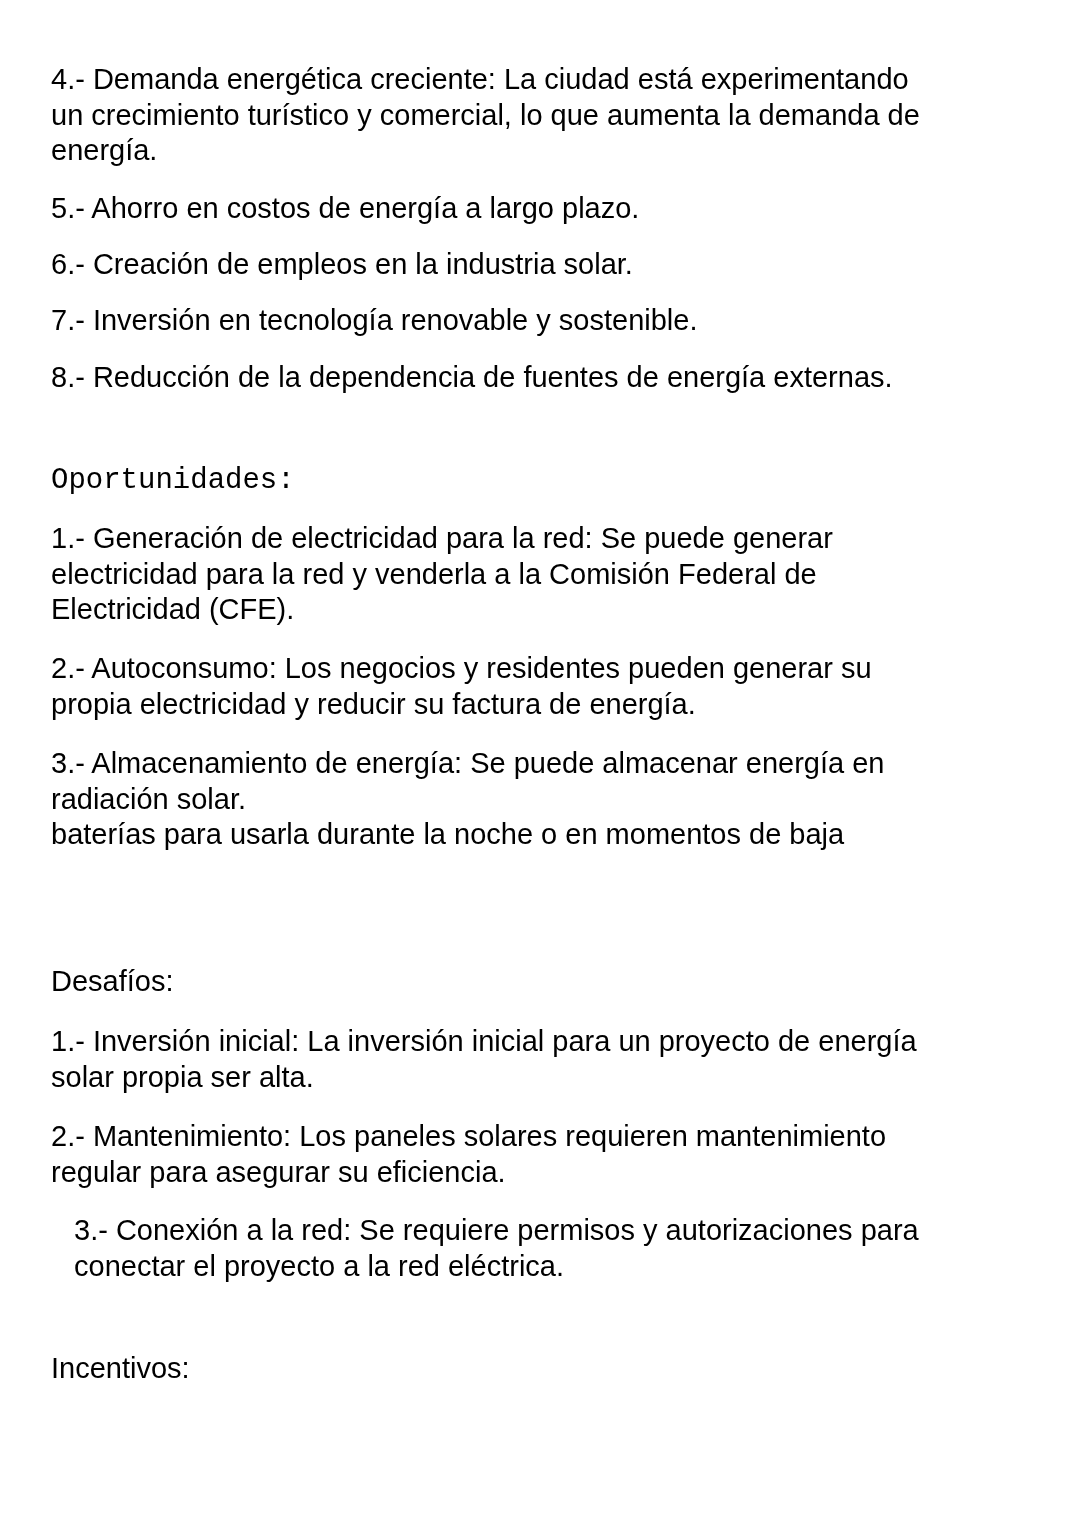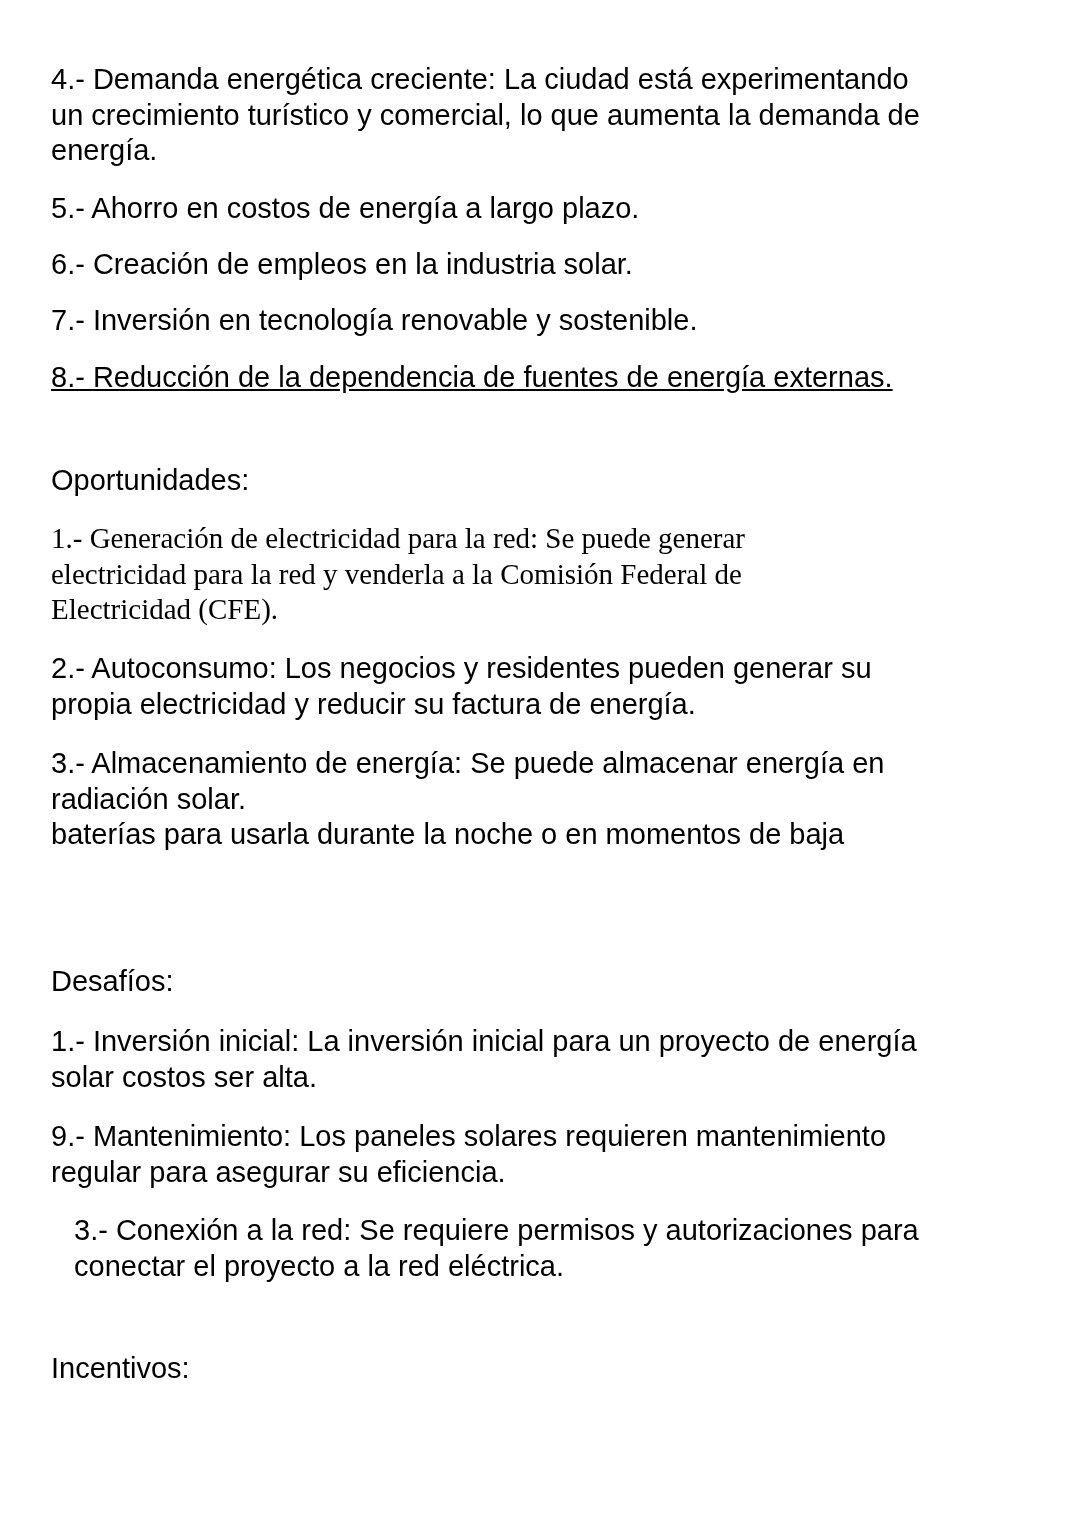--- a/index.html
+++ b/index.html
@@ -49,29 +49,29 @@
   </div>
 
   <div class="block" style="top:247px;">
     <span class="line">6.- Creación de empleos en la industria solar.</span>
   </div>
 
   <div class="block" style="top:303px;">
     <span class="line">7.- Inversión en tecnología renovable y sostenible.</span>
   </div>
 
-  <div class="block" style="top:360px;text-decoration:underline;">
+  <div class="block" style="top:360px;">
     <span class="line">8.- Reducción de la dependencia de fuentes de energía externas.</span>
   </div>
 
-  <div class="block" style="top:463px;">
+  <div class="block" style="top:463px;font-family:Liberation Mono, monospace;">
     <span class="line">Oportunidades:</span>
   </div>
 
-  <div class="block" style="top:521px;font-family:Liberation Serif, serif;">
+  <div class="block" style="top:521px;">
     <span class="line">1.- Generación de electricidad para la red: Se puede generar</span>
     <span class="line">electricidad para la red y venderla a la Comisión Federal de</span>
     <span class="line">Electricidad (CFE).</span>
   </div>
 
   <div class="block" style="top:651px;">
     <span class="line">2.- Autoconsumo: Los negocios y residentes pueden generar su</span>
     <span class="line">propia electricidad y reducir su factura de energía.</span>
   </div>
 
@@ -80,25 +80,25 @@
     <span class="line">radiación solar.</span>
     <span class="line">baterías para usarla durante la noche o en momentos de baja</span>
   </div>
 
   <div class="block" style="top:964px;">
     <span class="line">Desafíos:</span>
   </div>
 
   <div class="block" style="top:1024px;">
     <span class="line">1.- Inversión inicial: La inversión inicial para un proyecto de energía</span>
-    <span class="line">solar costos ser alta.</span>
+    <span class="line">solar propia ser alta.</span>
   </div>
 
   <div class="block" style="top:1119px;">
-    <span class="line">9.- Mantenimiento: Los paneles solares requieren mantenimiento</span>
+    <span class="line">2.- Mantenimiento: Los paneles solares requieren mantenimiento</span>
     <span class="line">regular para asegurar su eficiencia.</span>
   </div>
 
   <div class="block" style="top:1213px;margin-left:23px;">
     <span class="line">3.- Conexión a la red: Se requiere permisos y autorizaciones para</span>
     <span class="line">conectar el proyecto a la red eléctrica.</span>
   </div>
 
   <div class="block" style="top:1351px;">
     <span class="line">Incentivos:</span>

